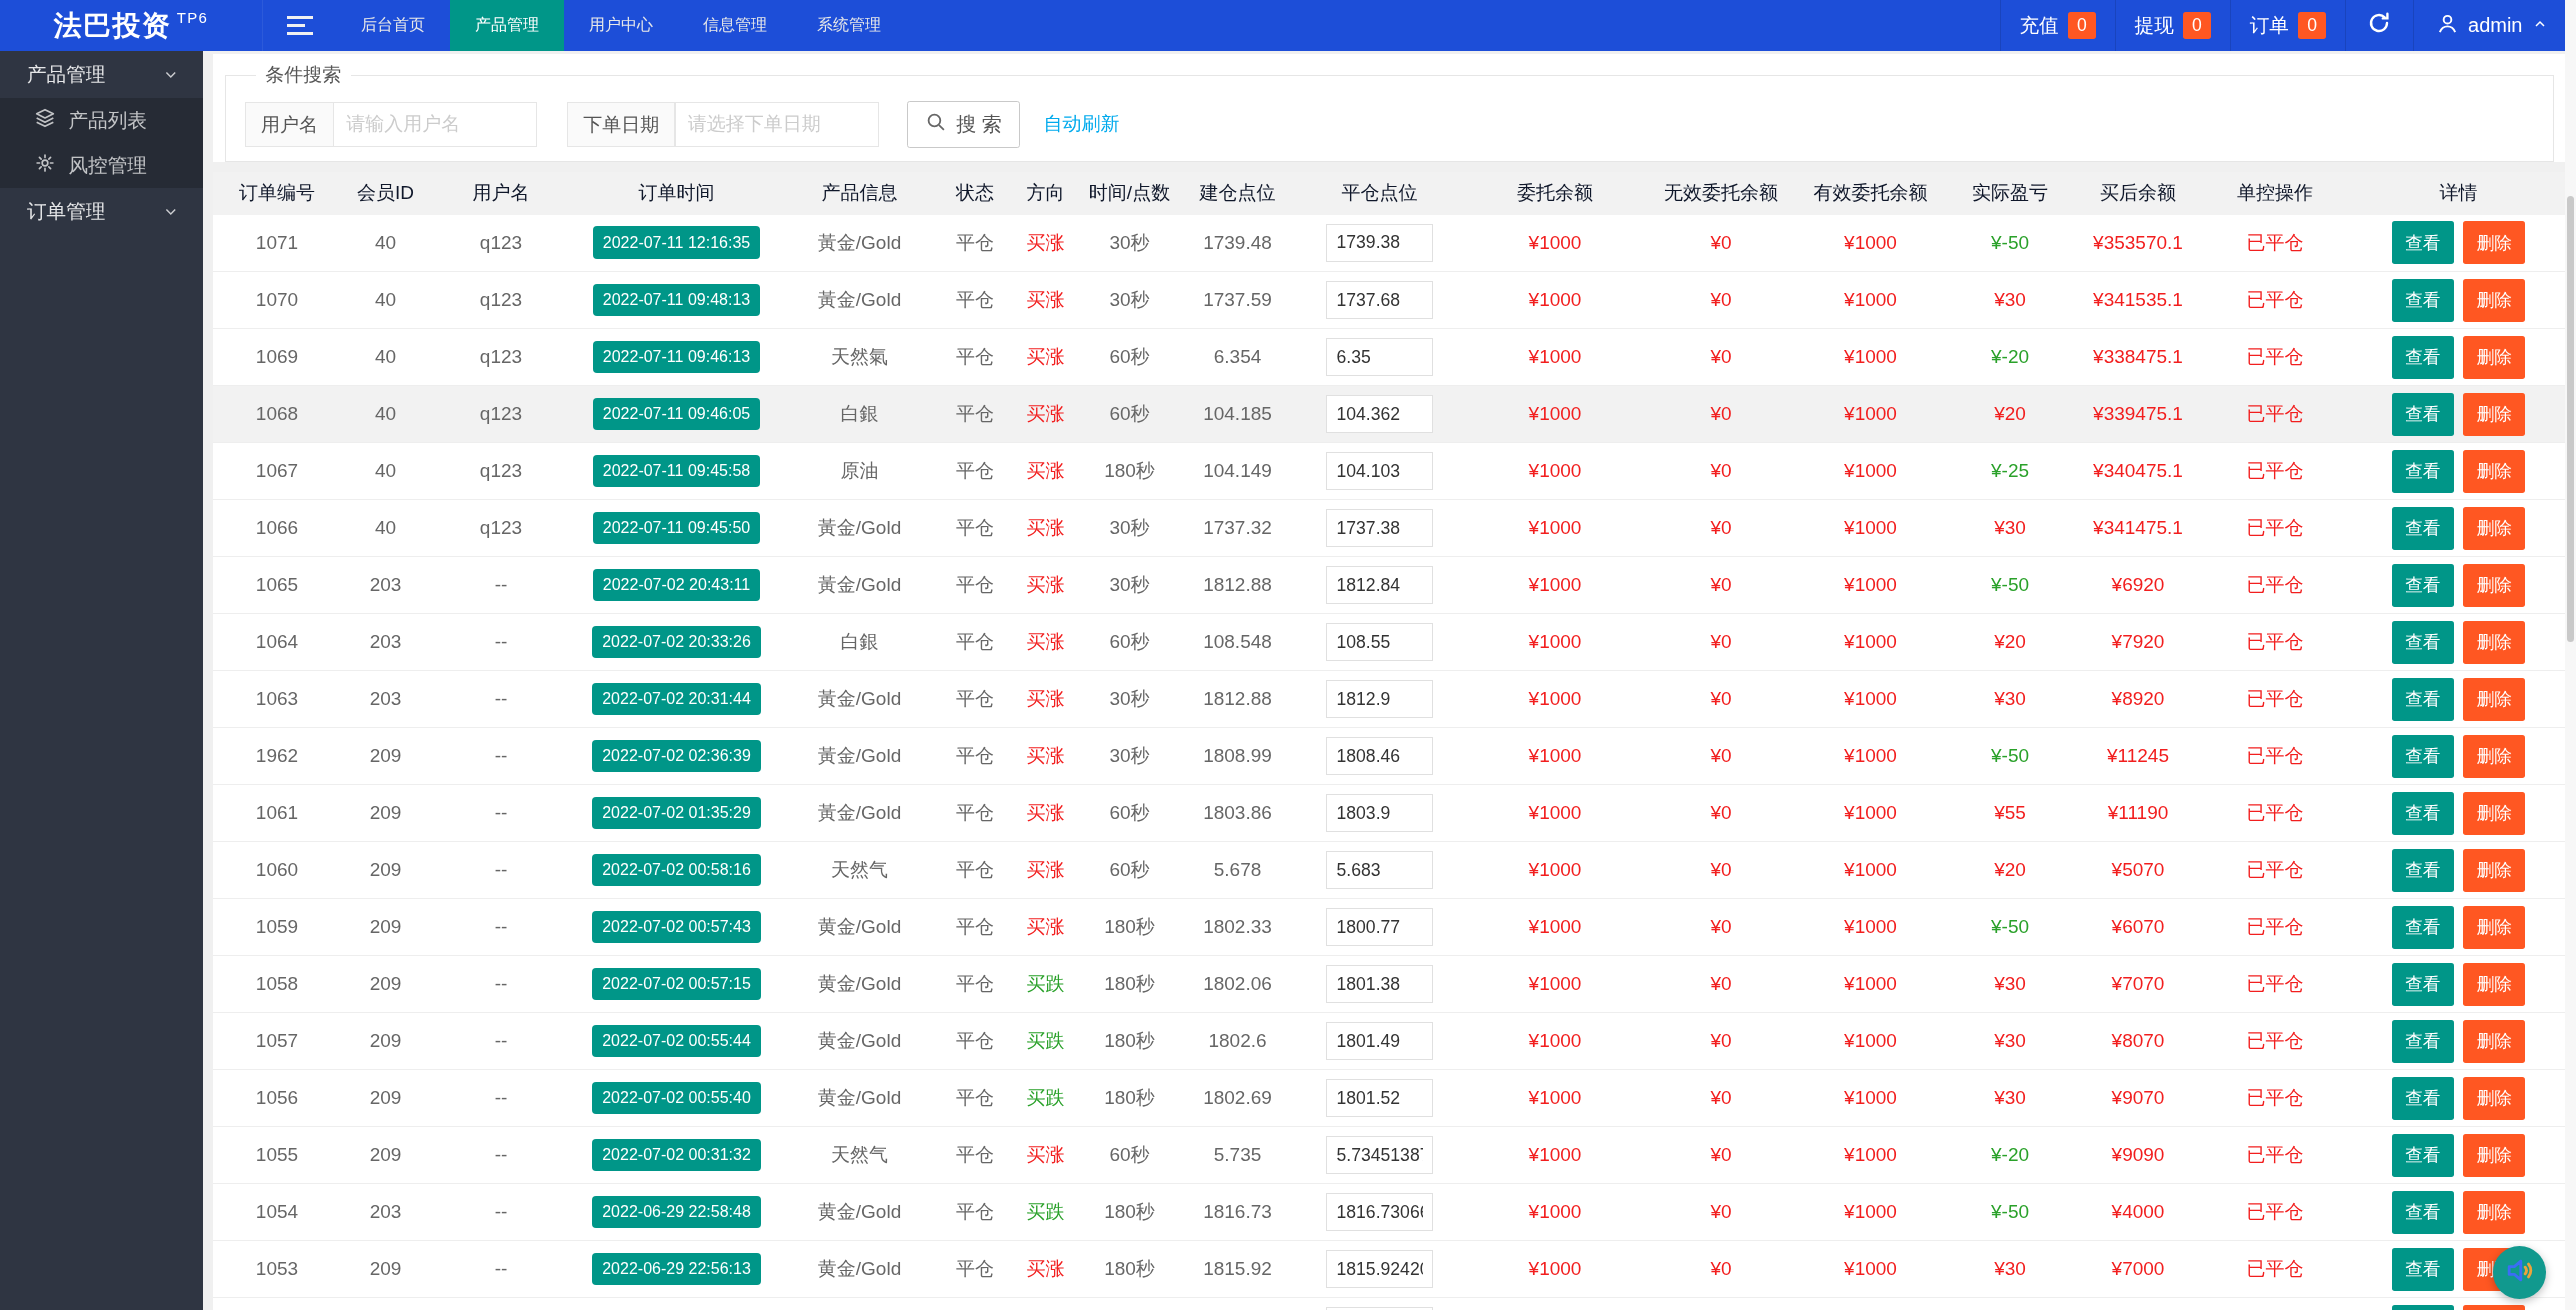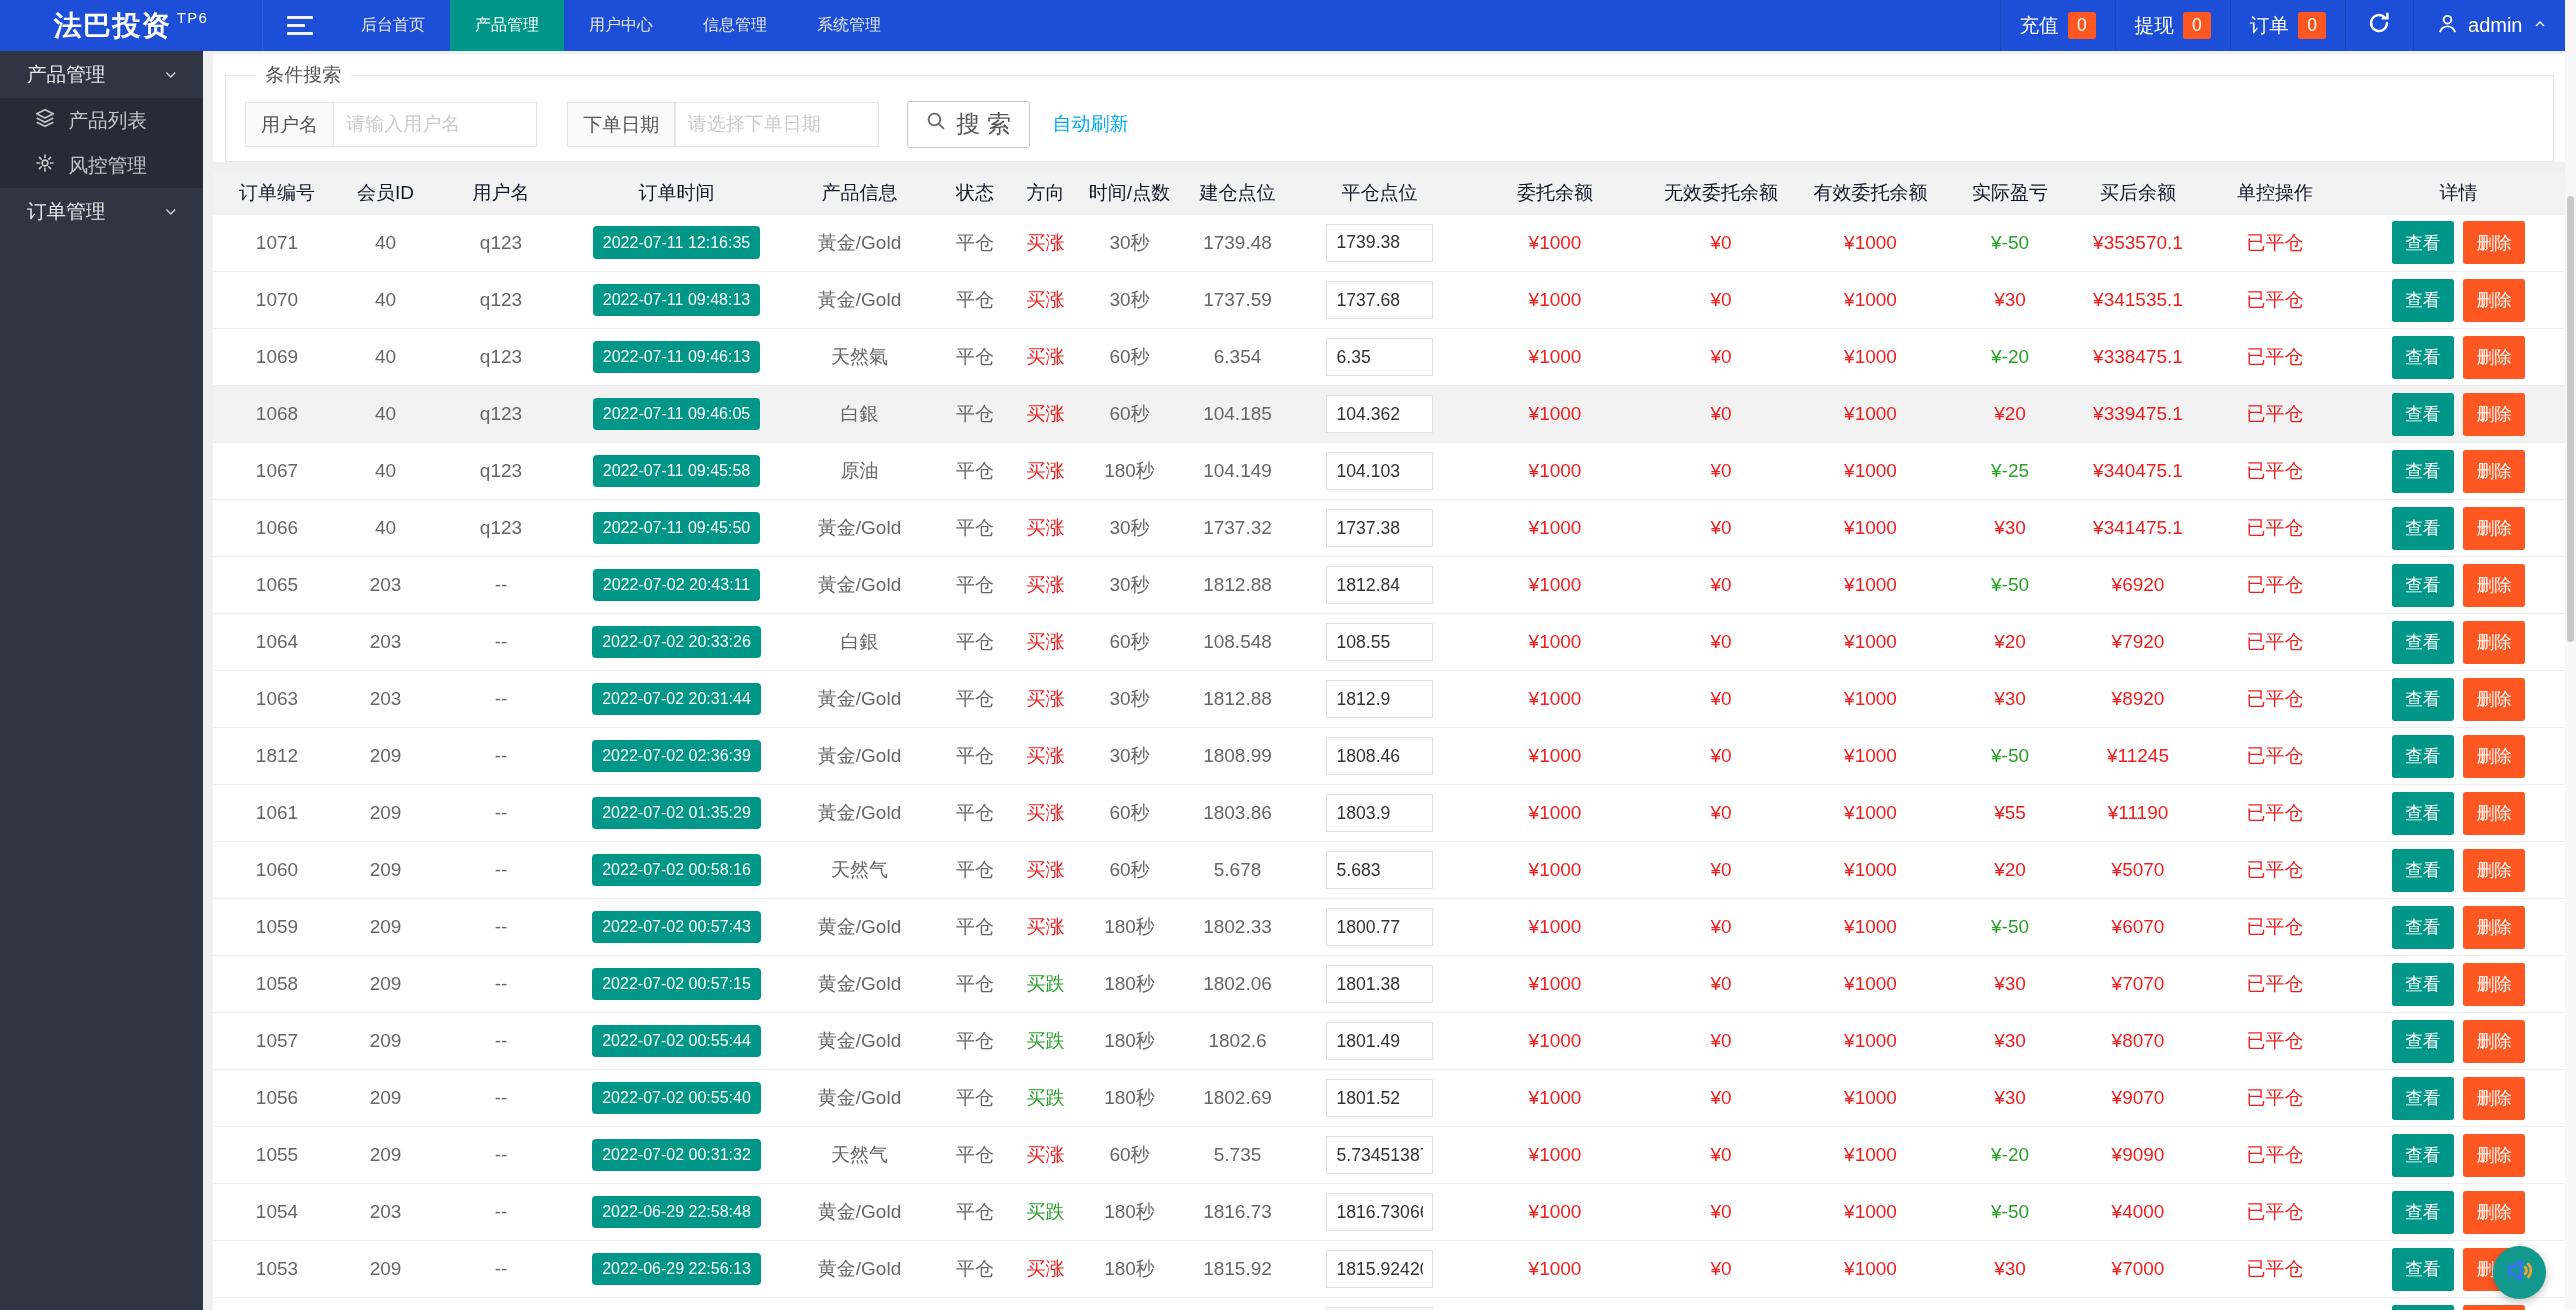--- a/index.html
+++ b/index.html
@@ -36,21 +36,21 @@
   .content { position:absolute; left:203px; top:51px; width:2373px; height:1260px; padding:3.4px 10px 0; overflow:hidden; }
   .search-card { background:#fff; padding:8px 12px 0; }
   fieldset { border:0.7px solid #e6e6e6; padding:10.8px 19px 13.5px; }
   legend { font-size:19px; color:#555; padding:0 9.5px; margin-left:10.8px; }
   .form-row { display:flex; align-items:center; margin-top:1.4px; }
   .group { display:flex; align-items:center; }
   .group + .group { margin-left:30px; }
   .addon { border:0.7px solid #e6e6e6; background:#fafafa; height:45px; line-height:43px; padding:0 15px; font-size:19px; color:#555; white-space:nowrap; }
   .inp { border:0.7px solid #e6e6e6; height:45px; width:204px; margin-left:-0.7px; padding:0 12px; font-size:19px; color:#333; outline:none; background:#fff; }
   .inp::placeholder { color:#ccc; }
-  .search-btn { margin-left:28px; display:flex; align-items:center; gap:9.5px; height:47px; padding:0 17.6px; background:#fff; border:0.7px solid #c9c9c9; border-radius:2.7px; font-size:24px; color:#555; cursor:pointer; }
+  .search-btn { margin-left:28px; display:flex; align-items:center; gap:9.5px; height:47px; padding:0 17.6px; background:#fff; border:0.7px solid #c9c9c9; border-radius:2.7px; font-size:20px; color:#555; cursor:pointer; }
   .auto-refresh { margin-left:23px; color:#01AAED; font-size:19px; text-decoration:none; cursor:pointer; }
   
   .table-card { background:#fff; margin-top:9.5px; }
   table { width:100%; border-collapse:collapse; table-layout:fixed; }
   thead th { background:#f2f2f2; height:43px; font-size:19px; color:#0f172a; font-weight:normal; }
   tbody td { height:57px; border-bottom:0.7px solid #eeeeee; text-align:center; font-size:19px; color:#666; overflow:hidden; white-space:nowrap; }
   tr.hl td { background:#f2f2f2; }
   .badge { display:inline-block; background:#009688; color:#fff; font-size:16px; padding:7.4px 10px; border-radius:4px; white-space:nowrap; }
   .red { color:#f21e1e; }
   .green { color:#2aa12a; }
@@ -395,21 +395,21 @@
             <td><input class="close-input" type="text" value="1812.9" style=""></td>
             <td class="red">¥1000</td>
             <td class="red">¥0</td>
             <td class="red">¥1000</td>
             <td class="red">¥30</td>
             <td class="red">¥8920</td>
             <td class="red">已平仓</td>
             <td><button class="btn view">查看</button><button class="btn del">删除</button></td>
           </tr>
           <tr>
-            <td>1812</td>
+            <td>1962</td>
             <td>209</td>
             <td>--</td>
             <td><span class="badge">2022-07-02 02:36:39</span></td>
             <td>黃金/Gold</td>
             <td>平仓</td>
             <td class="red">买涨</td>
             <td>30秒</td>
             <td>1808.99</td>
             <td><input class="close-input" type="text" value="1808.46" style=""></td>
             <td class="red">¥1000</td>

